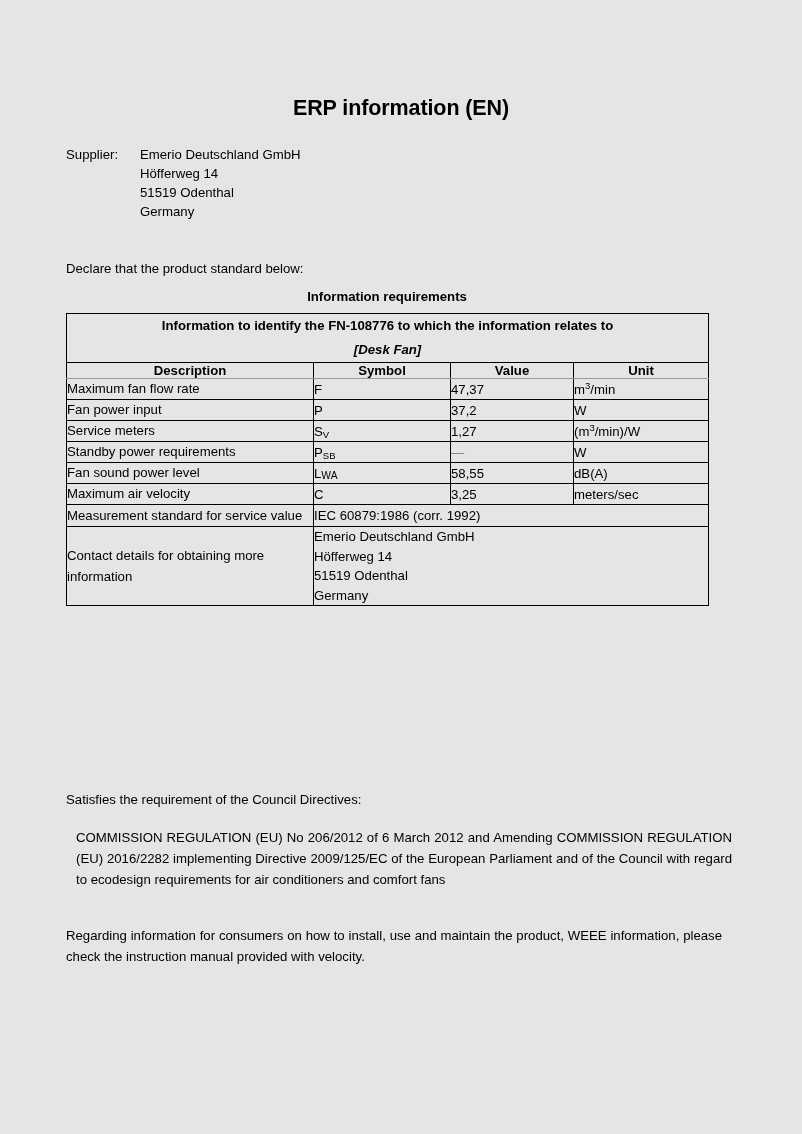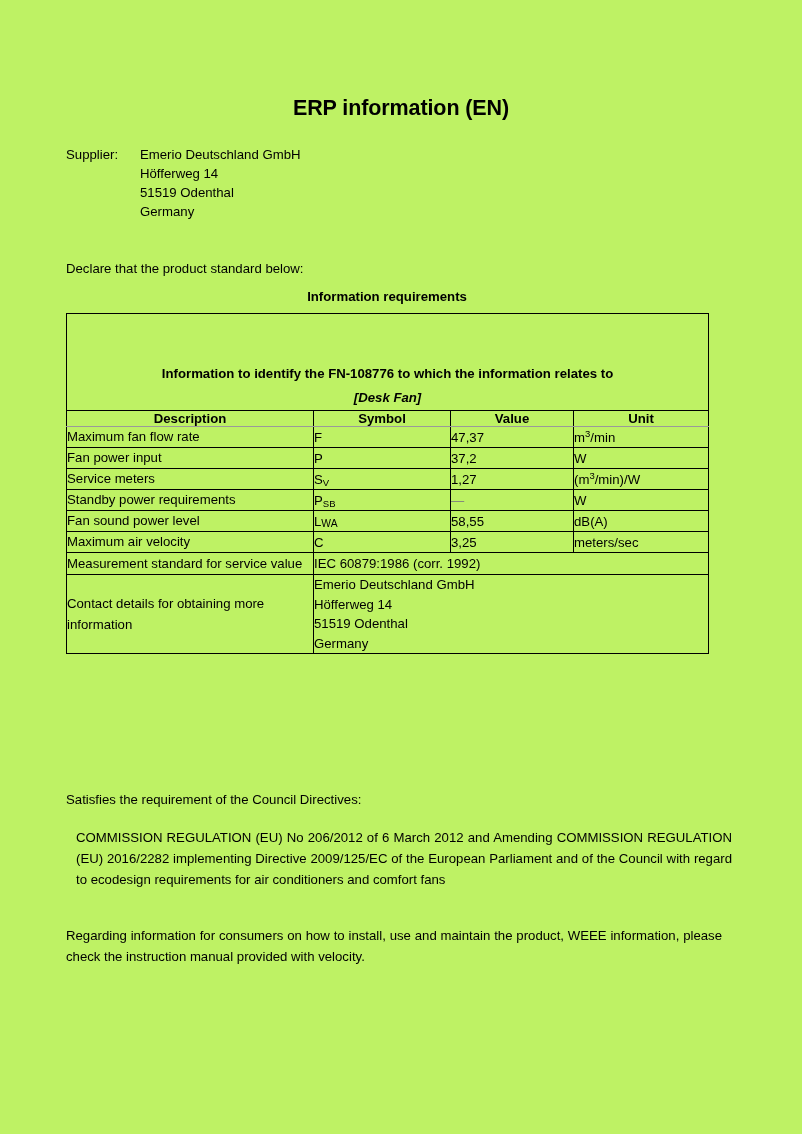--- a/index.html
+++ b/index.html
@@ -13,21 +13,21 @@
     font-family: "Liberation Sans", sans-serif;
     color: #000000;
     position: relative;
     overflow: hidden;
   }
   .page {
     position: absolute;
     left: 0; top: 0;
     width: 802px;
     height: 1134px;
-    background: #bef264;
+    background: #e5e5e5;
   }
 
   
   .doc-title {
     position: absolute;
     left: 0;
     top: 96px;
     width: 802px;
     text-align: center;
     font-size: 21.5px;
@@ -89,21 +89,21 @@
     border: 1px solid #000000;
     padding: 0;
     vertical-align: middle;
   }
   .ident-cell {
     text-align: center;
     font-weight: bold;
     padding: 12px 10px 13px 10px;
     line-height: 24px;
   }
-  .ident-cell .model-line { display: block; margin-top: 48px; }
+  .ident-cell .model-line { display: block; }
   .ident-cell .desk-fan {
     display: block;
     font-style: italic;
     font-weight: bold;
   }
   .col-head {
     text-align: center;
     font-weight: bold;
     padding: 8px 4px 9px 4px;
     border-bottom: 1px solid #9a9a9a !important;

